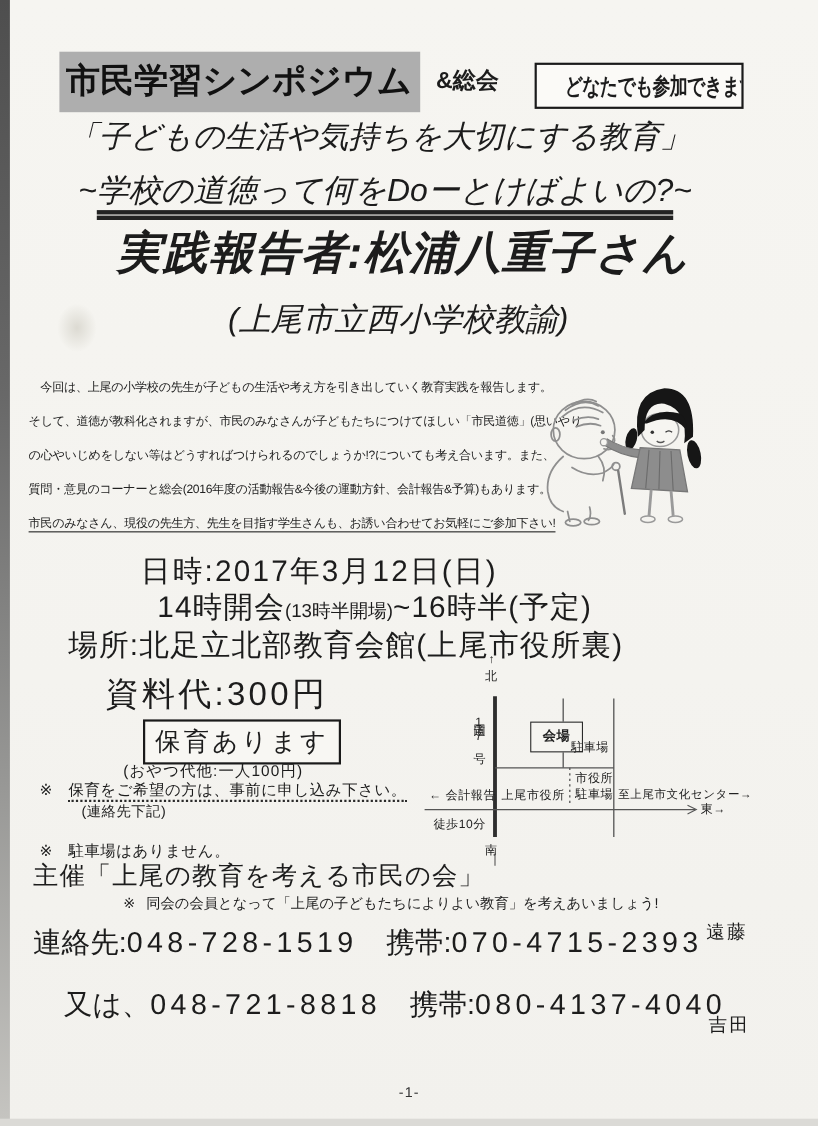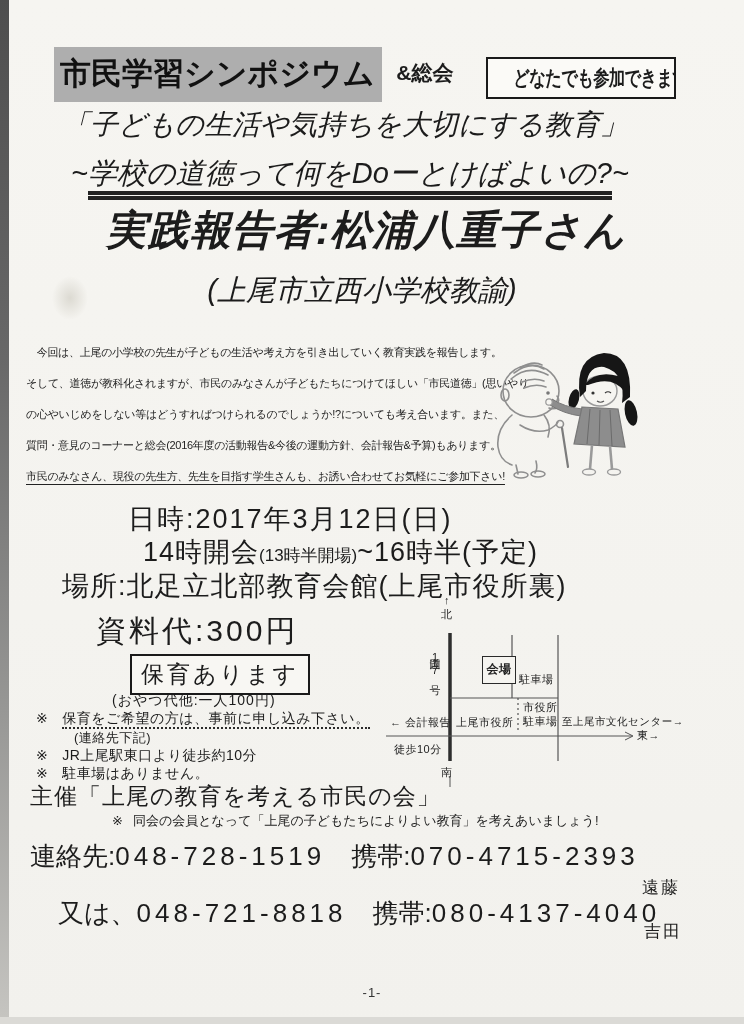--- a/index.html
+++ b/index.html
@@ -63,41 +63,41 @@
   .note4 { left:36px; top:765px; }
 
   
   .map { left:382px; top:597px; width:330px; height:196px; font-size:11px; color:#222; }
   .map .abs { letter-spacing:0.5px; }
   .map-svg { position:absolute; left:0; top:0; }
   .m-up { left:62px; top:-3px; }
   .m-north { left:59px; top:10px; }
   .m-road { left:45px; top:53px; writing-mode:vertical-rl; text-orientation:upright;
     letter-spacing:3px; white-space:nowrap; }
-  .m-venue { left:100px; top:59px; width:34px; height:28px; border:1.5px solid #2a2a2a;
+  .m-venue { left:100px; top:59px; width:48px; height:28px; border:1.5px solid #2a2a2a;
     background:#f5f4f0; text-align:center; line-height:25px; font-weight:bold; font-size:12px; }
   .m-parking { left:137px; top:75px; }
   .m-chp1 { left:141px; top:103px; }
   .m-chp2 { left:141px; top:117px; }
   .m-cityhall { left:74px; top:118px; }
   .m-station { left:8px; top:118px; }
   .m-culture { left:180px; top:118px; font-size:10.5px; }
   .m-east { left:255px; top:131px; }
   .m-walk { left:12px; top:145px; }
   .m-south { left:59px; top:168px; }
 
   
   .organizer { left:30px; top:781px; font-size:23px; letter-spacing:1px; }
   .member-note { left:112px; top:812px; font-size:13px; }
   .member-note .note-marker { margin-right:10px; }
   .contact { font-size:26px; }
   .phone-num { letter-spacing:4px; }
   .contact-gap { display:inline-block; width:26px; }
   .contact1 { left:30px; top:839px; }
-  .name1 { left:642px; top:876px; font-size:17px; letter-spacing:2px; }
+  .name1 { left:642px; top:836px; font-size:17px; letter-spacing:2px; }
   .contact2 { left:58px; top:896px; }
   .name2 { left:644px; top:920px; font-size:17px; letter-spacing:2px; }
   .pagenum { left:0; top:985px; width:744px; text-align:center; font-size:13px;
     letter-spacing:1px; color:#333; }
 
   .illus { left:478px; top:333px; width:168px; height:148px; }
 </style>
 </head>
 <body>
 
@@ -178,23 +178,20 @@
   </div>
   <div class="abs place">場所:北足立北部教育会館(上尾市役所裏)</div>
   <div class="abs fee">資料代:300円</div>
   <div class="abs childcare-box">保育あります</div>
   <div class="abs childcare-note">(おやつ代他:一人100円)</div>
 
   <div class="abs note note1">
     <span class="note-marker">※</span><span class="dotted-u">保育をご希望の方は、事前に申し込み下さい。</span>
   </div>
   <div class="abs note note2">(連絡先下記)</div>
-  <div class="abs note note3">
-    <span class="note-marker">※</span><span>JR上尾駅東口より徒歩約10分</span>
-  </div>
   <div class="abs note note4">
     <span class="note-marker">※</span><span>駐車場はありません。</span>
   </div>
 
   <div class="abs map">
     <svg class="map-svg" width="330" height="196" viewBox="0 0 330 196">
       <line x1="68" y1="36" x2="68" y2="164" stroke="#2e2e2e" stroke-width="3.5"></line>
       <line x1="130" y1="38" x2="130" y2="101" stroke="#555" stroke-width="1.2"></line>
       <line x1="176" y1="38" x2="176" y2="164" stroke="#555" stroke-width="1.2"></line>
       <line x1="68" y1="101" x2="176" y2="101" stroke="#555" stroke-width="1.2"></line>

